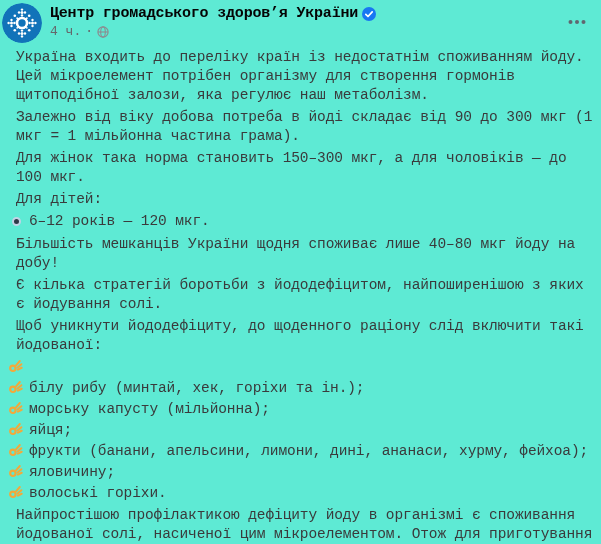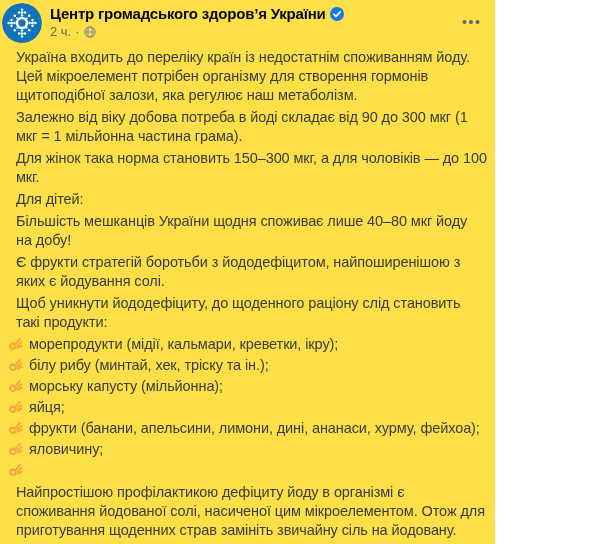--- a/index.html
+++ b/index.html
@@ -2,21 +2,21 @@
 <html><head>
 <meta charset="utf-8">
 <style>
   * { margin:0; padding:0; box-sizing:border-box; }
   html,body { background:#ffffff; }
   body {
     width:601px; height:544px; overflow:hidden;
     font-family:"Liberation Sans","DejaVu Sans",sans-serif;
     color:#3a3b3c;
   }
-  .post { width:495px; height:544px; background:#fde047; position:relative; }
+  .post { width:601px; height:544px; background:#5eead4; position:relative;font-family:Liberation Mono, monospace; }
 
   
   .header { display:flex; align-items:flex-start; padding:3px 8px 0 2px; height:46px; position:relative; }
   .avatar { width:40px; height:40px; border-radius:50%; overflow:hidden; flex:0 0 40px; cursor:pointer; }
   .header-text { margin-left:8px; padding-top:2px; flex:1 1 auto; }
   .name-row { display:flex; align-items:center; gap:4px; }
   .page-name { font-size:15px; font-weight:700; color:#050505; letter-spacing:-0.2px; cursor:pointer; }
   .verified { display:inline-flex; width:14px; height:14px; }
   .meta-row { display:flex; align-items:center; gap:4px; margin-top:2px;
               font-size:13px; color:#65676b; }
@@ -103,21 +103,21 @@
       <div class="name-row">
         <span class="page-name">Центр громадського здоров’я України</span>
         <span class="verified">
           <svg viewBox="0 0 14 14" width="14" height="14">
             <circle cx="7" cy="7" r="7" fill="#1877f2"></circle>
             <path d="M3.8 7.3 L6 9.5 L10.2 4.9" fill="none" stroke="#ffffff" stroke-width="1.7" stroke-linecap="round" stroke-linejoin="round"></path>
           </svg>
         </span>
       </div>
       <div class="meta-row">
-        <span class="ts">2 ч.</span>
+        <span class="ts">4 ч.</span>
         <span>·</span>
         <span style="display:inline-flex;">
           <svg viewBox="0 0 12 12" width="12" height="12">
             <circle cx="6" cy="6" r="5.1" fill="none" stroke="#8a8d91" stroke-width="1.2"></circle>
             <ellipse cx="6" cy="6" rx="2.3" ry="5.1" fill="none" stroke="#8a8d91" stroke-width="1.1"></ellipse>
             <path d="M1 6 H11" stroke="#8a8d91" stroke-width="1.1"></path>
           </svg>
         </span>
       </div>
     </div>
@@ -131,34 +131,37 @@
     </div>
   </div>
 
   <div class="content">
 
     <p class="para">Україна входить до переліку країн із недостатнім споживанням йоду. Цей мікроелемент потрібен організму для створення гормонів щитоподібної залози, яка регулює наш метаболізм.</p>
     <p class="para">Залежно від віку добова потреба в йоді складає від 90 до 300 мкг (1 мкг = 1 мільйонна частина грама).</p>
     <p class="para">Для жінок така норма становить 150–300 мкг, а для чоловіків — до 100 мкг.</p>
     <p class="para">Для дітей:</p>
 
+    <div class="line bullet-line" style="margin-bottom:4px;">
+      <span class="dot-bullet"></span><span>6–12 років — 120 мкг.</span>
+    </div>
 
     <p class="para">Більшість мешканців України щодня споживає лише 40–80 мкг йоду на добу!</p>
-    <p class="para">Є фрукти стратегій боротьби з йододефіцитом, найпоширенішою з яких є йодування солі.</p>
-    <p class="para">Щоб уникнути йододефіциту, до щоденного раціону слід становить такі продукти:</p>
+    <p class="para">Є кілька стратегій боротьби з йододефіцитом, найпоширенішою з яких є йодування солі.</p>
+    <p class="para">Щоб уникнути йододефіциту, до щоденного раціону слід включити такі йодованої:</p>
 
     <div class="line">
       <svg class="ok-hand">
           <use href="#okhand"></use>
-        </svg><span>морепродукти (мідії, кальмари, креветки, ікру);</span>
+        </svg>
     </div>
     <div class="line">
       <svg class="ok-hand">
           <use href="#okhand"></use>
-        </svg><span>білу рибу (минтай, хек, тріску та ін.);</span>
+        </svg><span>білу рибу (минтай, хек, горіхи та ін.);</span>
     </div>
     <div class="line">
       <svg class="ok-hand">
           <use href="#okhand"></use>
         </svg><span>морську капусту (мільйонна);</span>
     </div>
     <div class="line">
       <svg class="ok-hand">
           <use href="#okhand"></use>
         </svg><span>яйця;</span>
@@ -169,18 +172,18 @@
         </svg><span>фрукти (банани, апельсини, лимони, дині, ананаси, хурму, фейхоа);</span>
     </div>
     <div class="line">
       <svg class="ok-hand">
           <use href="#okhand"></use>
         </svg><span>яловичину;</span>
     </div>
     <div class="line" style="margin-bottom:3px;">
       <svg class="ok-hand">
           <use href="#okhand"></use>
-        </svg>
+        </svg><span>волоські горіхи.</span>
     </div>
 
     <p class="para">Найпростішою профілактикою дефіциту йоду в організмі є споживання йодованої солі, насиченої цим мікроелементом. Отож для приготування щоденних страв замініть звичайну сіль на йодовану.</p>
   </div>
 </div>
 
 </body></html>

